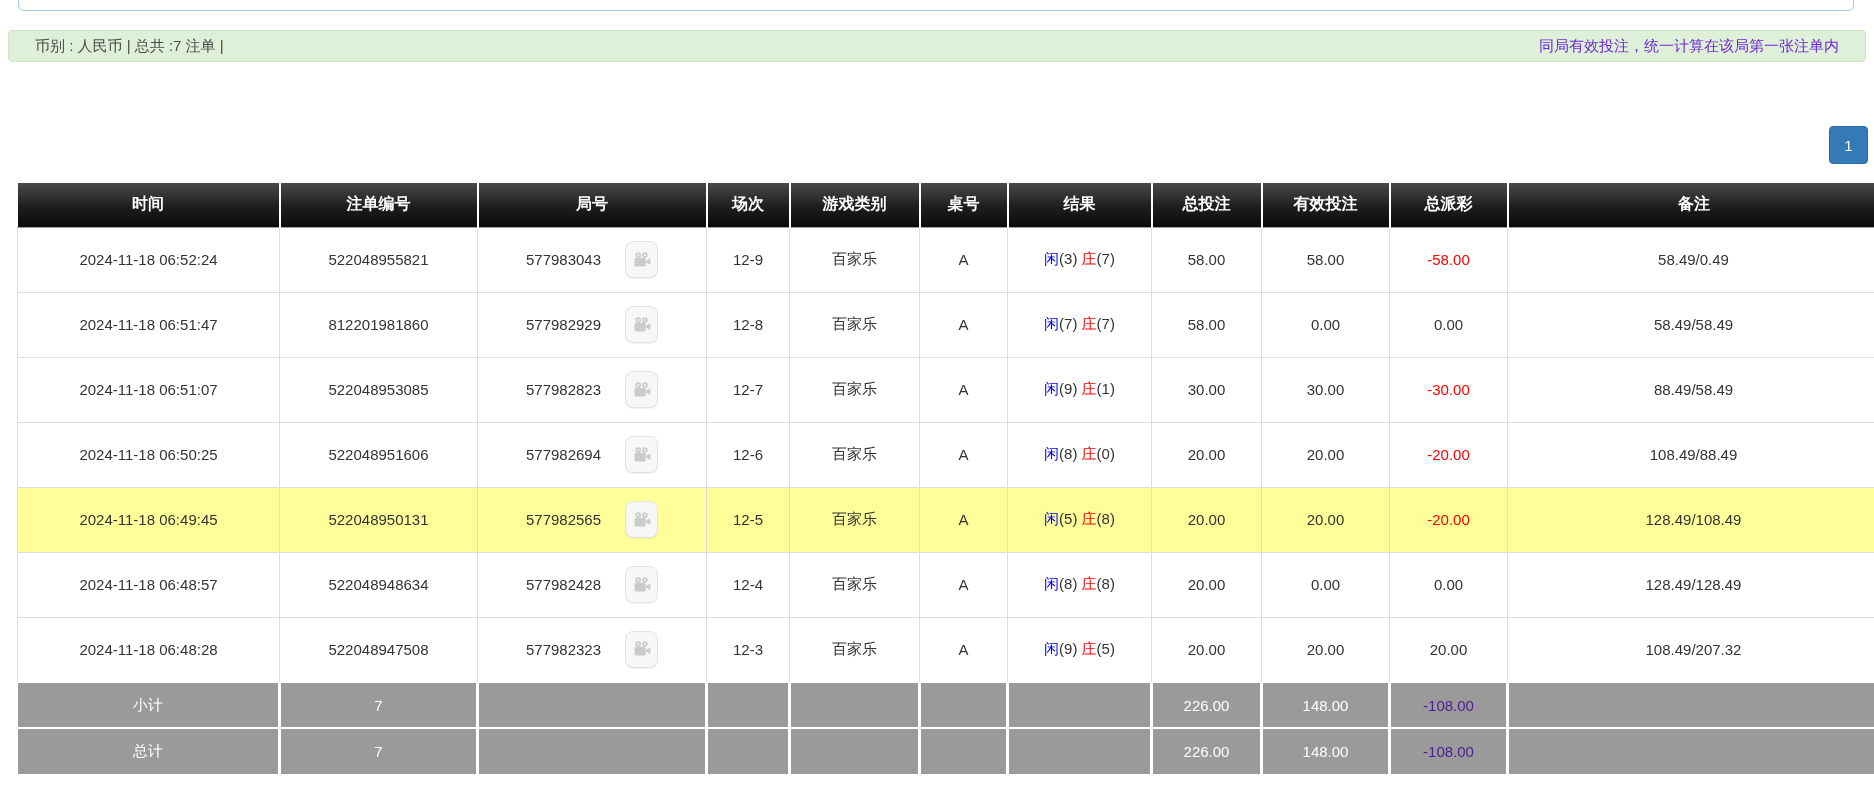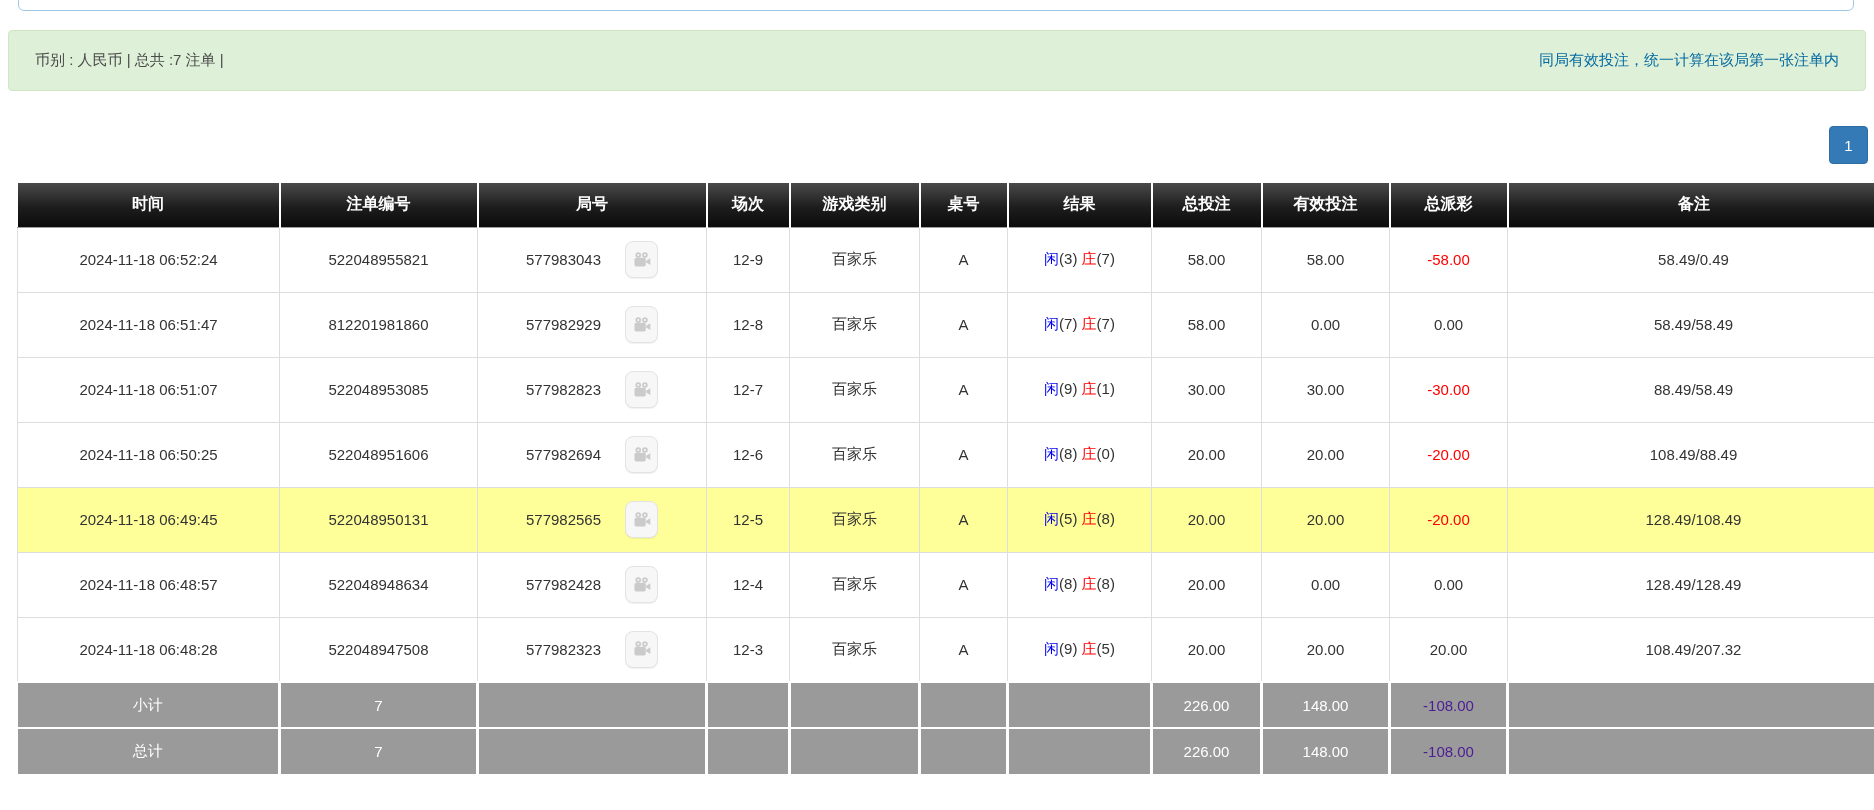--- a/index.html
+++ b/index.html
@@ -11,28 +11,28 @@
   }
   
   .top-panel{
     position:absolute;left:18px;top:-29px;width:1836px;height:40px;
     border:1px solid #a2c8e8;border-radius:6px;
     background:linear-gradient(180deg,#d9ecf9 0%,#ffffff 55%);
     box-sizing:border-box;
   }
   
   .info-bar{
-    position:absolute;left:8px;top:30px;width:1858px;height:61px;
+    position:absolute;left:8px;top:30px;width:1858px;height:32px;
     box-sizing:border-box;
     background:#dff0d8;border:1px solid #cfe6c2;border-radius:4px;
     display:flex;align-items:center;justify-content:space-between;
     padding:0 26px;font-size:15px;
   }
   .info-bar .summary{color:#4a4a4a;}
-  .info-bar .notice{color:#0369a1;}
+  .info-bar .notice{color:#6d28d9;}
   
   .pagination{
     position:absolute;left:1829px;top:126px;width:39px;height:38px;
     box-sizing:border-box;
     background:#337ab7;border:1px solid #2e6da4;border-radius:4px;
     color:#fff;font-size:15px;
     display:flex;align-items:center;justify-content:center;
     cursor:pointer;
   }
   

